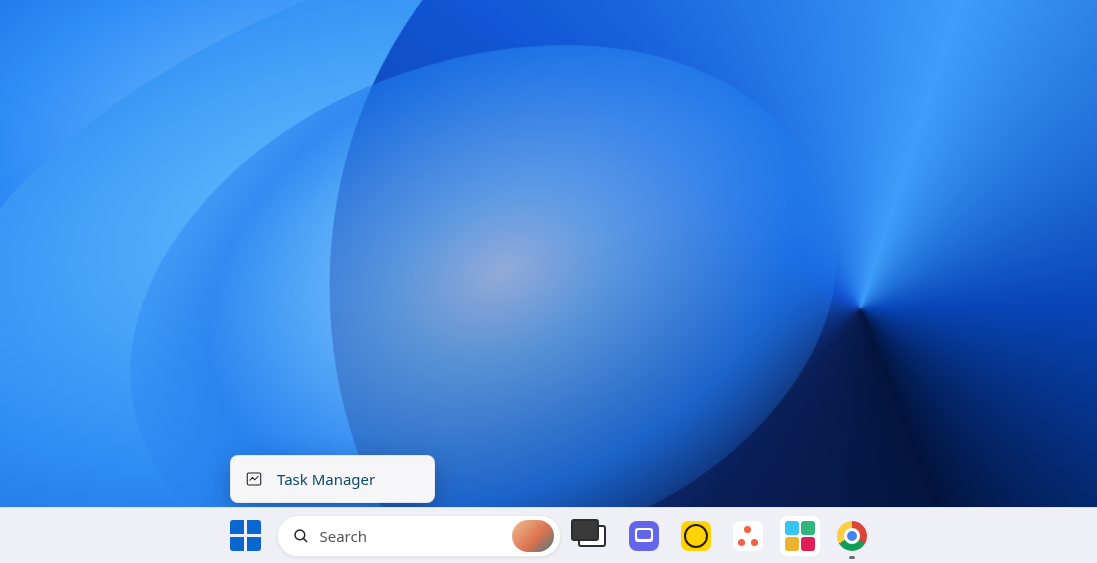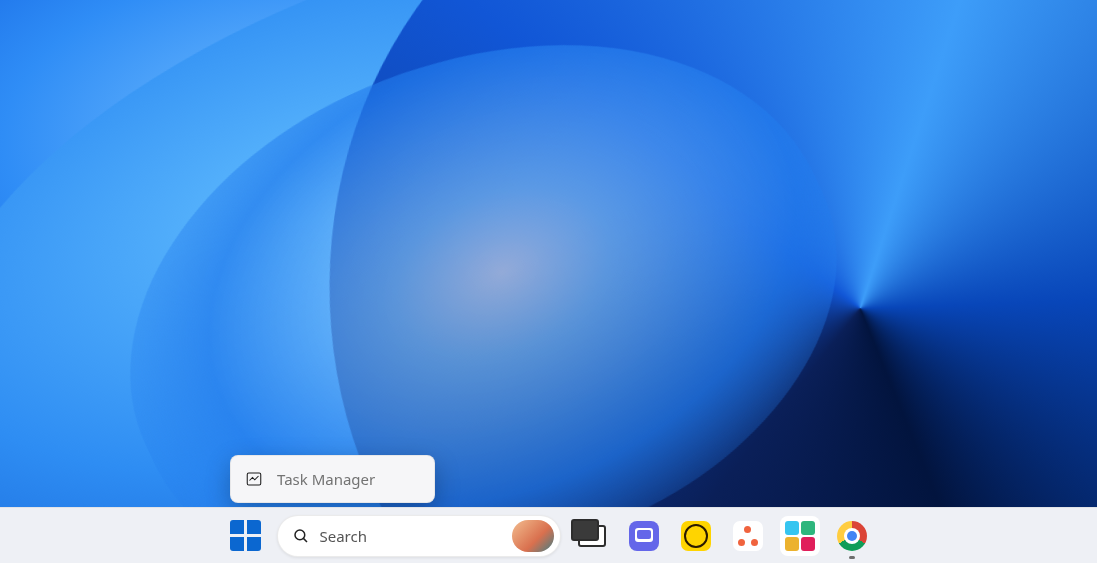--- a/index.html
+++ b/index.html
@@ -8,21 +8,21 @@
     radial-gradient(ellipse at 30% 25%, #7dc5ff 0%, #2f8df6 30%, #0b58dc 55%, #073ea9 75%, #04184d 100%),
     linear-gradient(135deg,#dfe8f4 0%,#8fb0d8 100%);
   }
   
   .ribbon{position:absolute;border-radius:50%;filter:blur(0.3px);}
   .r1{width:1250px;height:650px;left:-90px;top:-60px;background:radial-gradient(ellipse at 36% 34%, #65c0ff 0%,#2e8df3 40%,#0a4fc9 78%, transparent 90%);transform:rotate(-15deg);}
   .r2{width:920px;height:920px;left:330px;top:-180px;background:conic-gradient(from 210deg at 58% 52%, #0a1f58 0deg,#1156d6 90deg,#3d9df9 160deg,#0846b9 230deg,#02143e 300deg,#0a1f58 360deg);border-radius:48% 52% 55% 45%/50%;transform:rotate(8deg);}
   .r3{width:720px;height:500px;left:120px;top:60px;background:radial-gradient(ellipse at 55% 45%, rgba(255,255,255,.55)0%,rgba(141,205,255,.6)20%,rgba(34,123,236,.7)55%,transparent 80%);border-radius:60% 70% 55% 65%;transform:rotate(-25deg);}
 
   .context-menu{position:absolute;left:230px;bottom:60px;width:195px;background:#f6f6f8;border:1px solid rgba(0,0,0,.06);border-radius:8px;box-shadow:0 8px 24px rgba(0,0,0,.25);padding:4px;display:flex;flex-direction:column;}
-  .context-item{display:flex;align-items:center;gap:14px;padding:9px 10px;border-radius:4px;cursor:pointer;color:#737373;font-size:15px;}
+  .context-item{display:flex;align-items:center;gap:14px;padding:9px 10px;border-radius:4px;cursor:pointer;color:#0c4a6e;font-size:15px;}
   .context-icon{width:18px;height:18px;display:flex;align-items:center;justify-content:center;flex:0 0 18px;}
   .context-icon svg{width:18px;height:18px;stroke:#1b1b1b;fill:none;stroke-width:1.4;}
 
   .taskbar{position:absolute;left:0;right:0;bottom:0;height:55px;background:#eef0f5;border-top:1px solid rgba(0,0,0,.05);display:flex;align-items:center;justify-content:center;gap:10px;}
   .tb-item{width:42px;height:42px;border-radius:6px;display:flex;align-items:center;justify-content:center;cursor:pointer;}
 
   
   .start-grid{display:grid;grid-template-columns:14px 14px;grid-template-rows:14px 14px;gap:3px;}
   .start-grid span{background:#0b67d0;}
   .s0{border-top-left-radius:3px;} .s1{border-top-right-radius:3px;}

